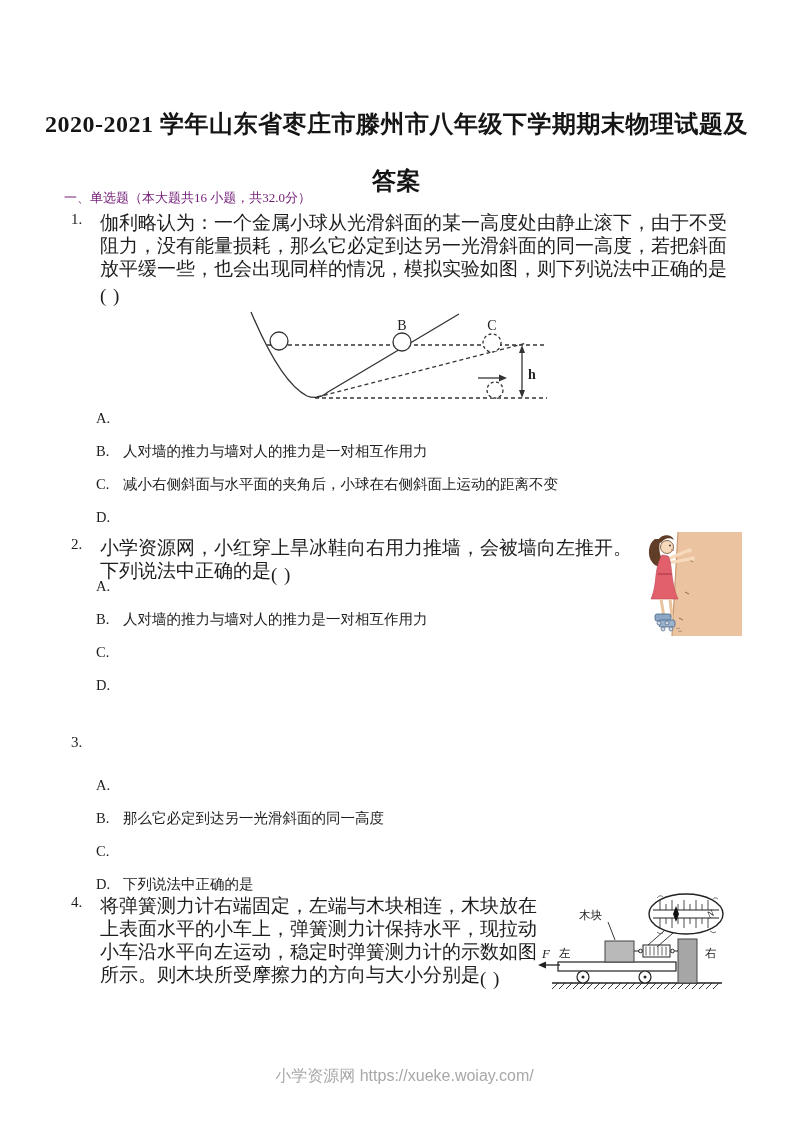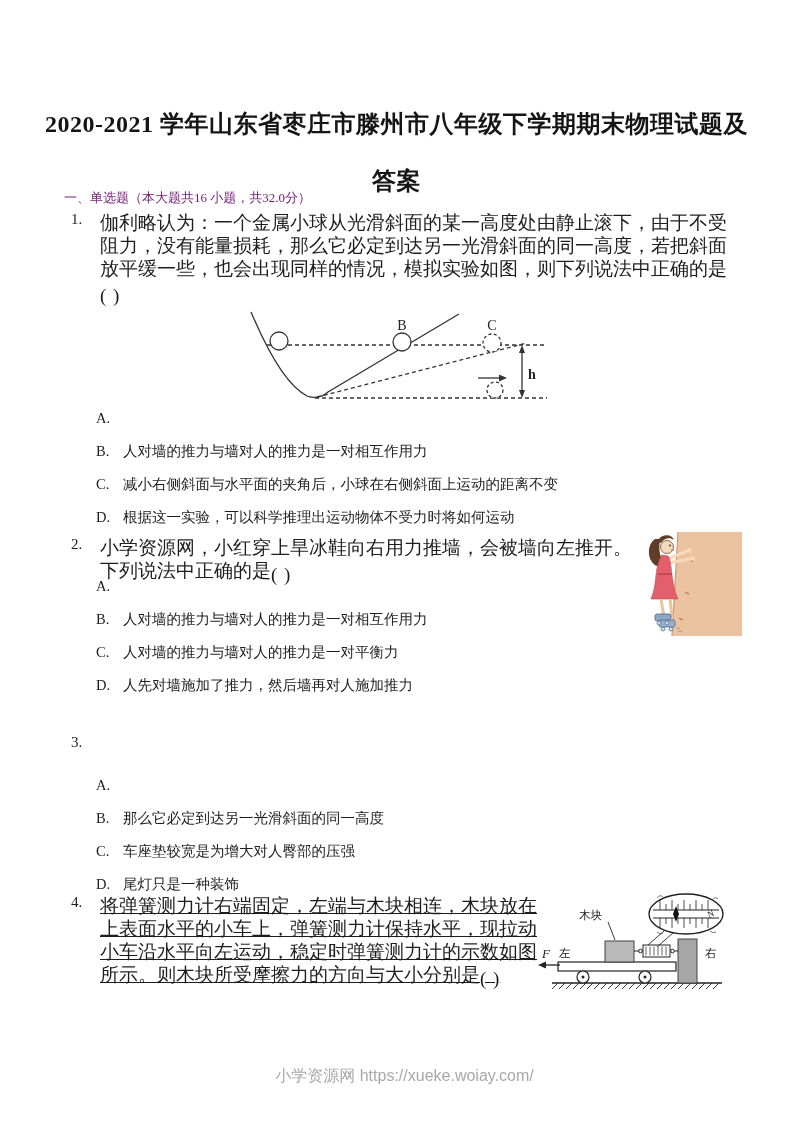--- a/index.html
+++ b/index.html
@@ -7,21 +7,21 @@
         font-family:"Liberation Serif","DejaVu Serif",serif;color:#1d1d1d;border-radius:32px;}
   .title{position:absolute;top:96px;left:36px;width:721px;text-align:center;
          font-size:24px;font-weight:bold;line-height:57px;letter-spacing:.5px;color:#151515;}
   .section{position:absolute;top:189px;left:64px;font-size:13px;color:#701a75;}
   .q{position:absolute;left:0;width:793px;}
   .qnum{position:absolute;left:71px;top:0;font-size:15px;}
   .qbody{margin-left:100px;font-size:19px;line-height:23px;}
   #q1 .qbody{width:644px;}
   #q2 .qbody{width:550px;}
   #q3 .qbody{width:640px;}
-  #q4 .qbody{width:438px;text-decoration:underline;}
+  #q4 .qbody{width:438px;}
   .opts{position:absolute;left:96px;}
   .opt{display:flex;margin-bottom:13.4px;font-size:14.5px;line-height:19.5px;}
   .opt .olabel{width:27px;flex:none;}
   .blank{position:relative;top:4px;letter-spacing:1px;white-space:pre;}
   .footer{position:absolute;top:1066px;left:0;width:793px;text-align:center;
           font-family:"Liberation Sans","DejaVu Sans",sans-serif;font-size:16px;color:#a8a8a8;padding-left:8px;}
   svg.diagram{position:absolute;}
   svg text{font-family:"Liberation Serif","DejaVu Serif",serif;fill:#222;}
 </style>
 </head>
@@ -75,21 +75,20 @@
     <div class="opt">
         <span class="olabel">B.</span>
         <span>人对墙的推力与墙对人的推力是一对相互作用力</span>
       </div>
     <div class="opt">
         <span class="olabel">C.</span>
         <span>减小右侧斜面与水平面的夹角后，小球在右侧斜面上运动的距离不变</span>
       </div>
     <div class="opt">
         <span class="olabel">D.</span>
-        <span>根据这一实验，可以科学推理出运动物体不受力时将如何运动</span>
       </div>
   </div>
 
   <div class="q" id="q2" style="top:536px;">
     <span class="qnum">2.</span>
     <div class="qbody"><span>小学资源网，小红穿上旱冰鞋向右用力推墙，会被墙向左推开。下列说法中正确的是</span><span class="blank">( )</span></div>
   </div>
 
   <svg class="diagram" style="left:645px;top:532px;" width="100" height="104" viewBox="0 0 100 104">
 
@@ -132,47 +131,44 @@
   <div class="opts" style="top:577px;">
     <div class="opt">
         <span class="olabel">A.</span>
       </div>
     <div class="opt">
         <span class="olabel">B.</span>
         <span>人对墙的推力与墙对人的推力是一对相互作用力</span>
       </div>
     <div class="opt">
         <span class="olabel">C.</span>
-        <span>人对墙的推力与墙对人的推力是一对平衡力</span>
       </div>
     <div class="opt">
         <span class="olabel">D.</span>
-        <span>人先对墙施加了推力，然后墙再对人施加推力</span>
       </div>
   </div>
 
   <div class="q" id="q3" style="top:734px;">
     <span class="qnum">3.</span>
   </div>
 
   <div class="opts" style="top:776px;">
     <div class="opt">
         <span class="olabel">A.</span>
       </div>
     <div class="opt">
         <span class="olabel">B.</span>
         <span>那么它必定到达另一光滑斜面的同一高度</span>
       </div>
     <div class="opt">
         <span class="olabel">C.</span>
-        <span>车座垫较宽是为增大对人臀部的压强</span>
       </div>
     <div class="opt">
         <span class="olabel">D.</span>
-        <span>尾灯只是一种装饰</span>
+        <span>下列说法中正确的是</span>
       </div>
   </div>
 
   <div class="q" id="q4" style="top:894px;">
     <span class="qnum">4.</span>
     <div class="qbody"><span>将弹簧测力计右端固定，左端与木块相连，木块放在上表面水平的小车上，弹簧测力计保持水平，现拉动小车沿水平向左运动，稳定时弹簧测力计的示数如图所示。则木块所受摩擦力的方向与大小分别是</span><span class="blank">( )</span></div>
   </div>
 
   <svg class="diagram" style="left:536px;top:888px;" width="190" height="102" viewBox="0 0 190 102">
 

